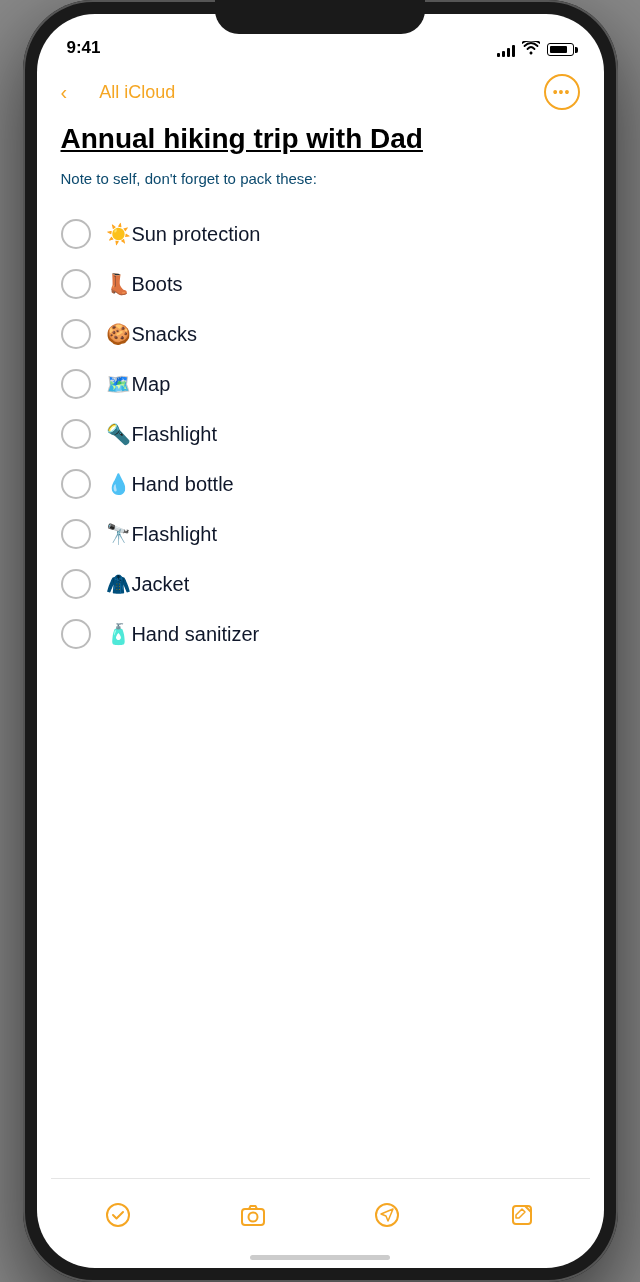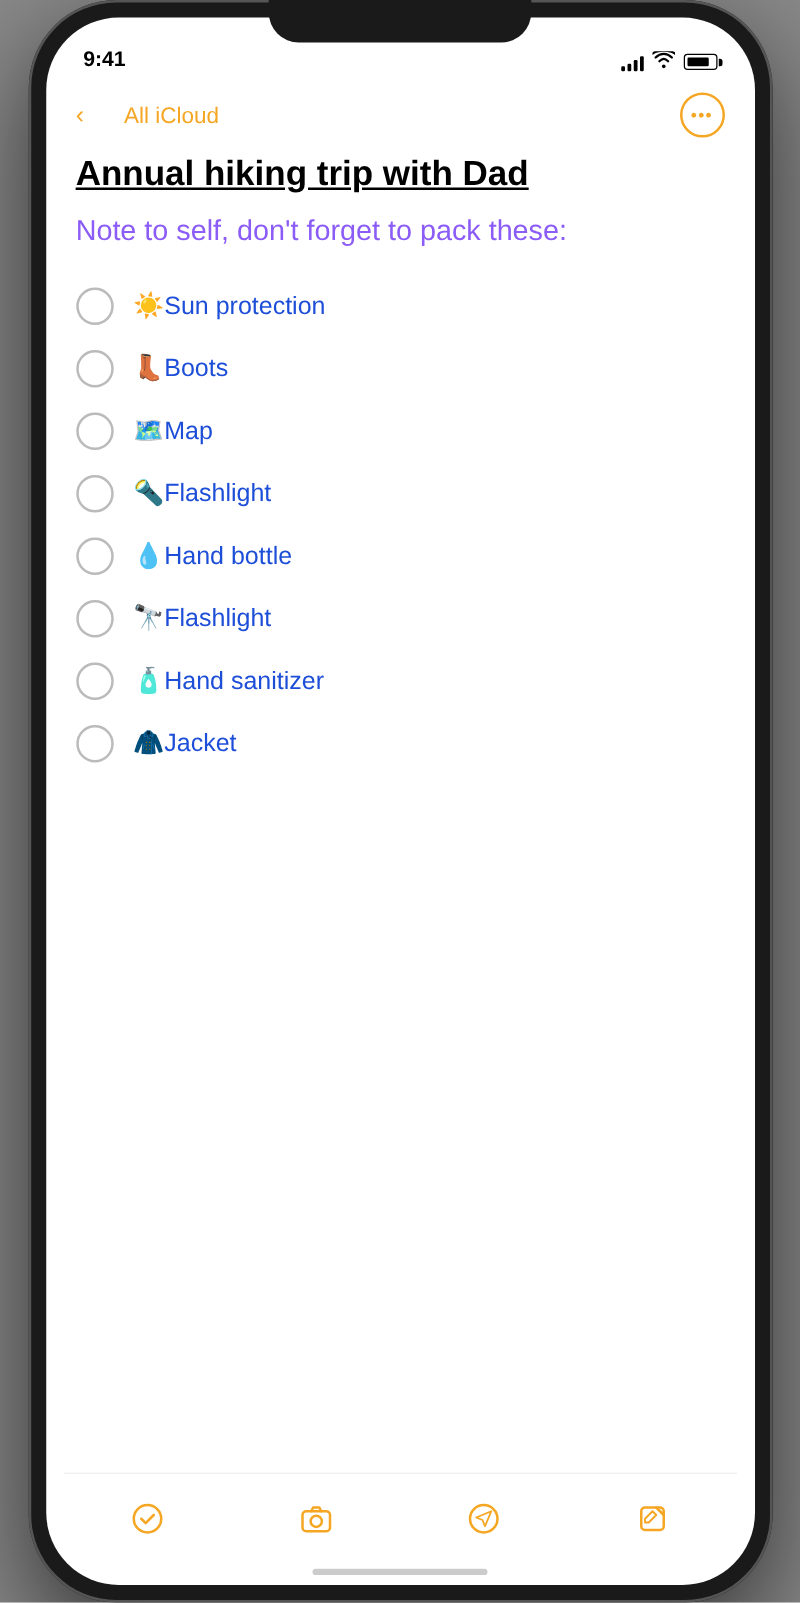--- a/index.html
+++ b/index.html
@@ -153,22 +153,22 @@
     
     .note-title {
       font-size: 28px;
       font-weight: 800;
       color: #000;
       padding: 4px 24px 12px;
       line-height: 1.2;
       text-decoration: underline;
     }
     .note-body-text {
-      font-size: 23px;
-      color: #8b5cf6;
+      font-size: 15px;
+      color: #0c4a6e;
       padding: 0 24px 20px;
       line-height: 1.4;
     }
     
     .checklist {
       padding: 0 16px;
     }
     .checklist-item {
       display: flex;
       align-items: center;
@@ -179,21 +179,21 @@
     .check-circle {
       width: 30px;
       height: 30px;
       border: 2px solid #bbb;
       border-radius: 50%;
       flex-shrink: 0;
       cursor: pointer;
     }
     .item-text {
       font-size: 20px;
-      color: #1d4ed8;
+      color: #0f172a;
       line-height: 1.3;
     }
     
     .toolbar {
       position: absolute;
       bottom: 0;
       left: 14px;
       right: 14px;
       height: 90px;
       background: rgba(255,255,255,0.97);
@@ -285,41 +285,45 @@
       <div class="checklist-item">
     <div class="check-circle"></div>
     <span class="item-text">☀️Sun protection</span>
   </div>
           <div class="checklist-item">
     <div class="check-circle"></div>
     <span class="item-text">👢Boots</span>
   </div>
           <div class="checklist-item">
     <div class="check-circle"></div>
+    <span class="item-text">🍪Snacks</span>
+  </div>
+          <div class="checklist-item">
+    <div class="check-circle"></div>
     <span class="item-text">🗺️Map</span>
   </div>
           <div class="checklist-item">
     <div class="check-circle"></div>
     <span class="item-text">🔦Flashlight</span>
   </div>
           <div class="checklist-item">
     <div class="check-circle"></div>
     <span class="item-text">💧Hand bottle</span>
   </div>
           <div class="checklist-item">
     <div class="check-circle"></div>
     <span class="item-text">🔭Flashlight</span>
   </div>
           <div class="checklist-item">
     <div class="check-circle"></div>
+    <span class="item-text">🧥Jacket</span>
+  </div>
+          <div class="checklist-item">
+    <div class="check-circle"></div>
     <span class="item-text">🧴Hand sanitizer</span>
-  </div>
-          <div class="checklist-item">
-    <div class="check-circle"></div>
-    <span class="item-text">🧥Jacket</span>
   </div>
         </div>
 
     </div>
 
     <div class="toolbar">
       <div class="toolbar-btn">
         <svg class="toolbar-icon-svg" viewBox="0 0 28 28">
           <circle cx="14" cy="14" r="11" stroke="#F5A623" stroke-width="2"></circle>
           <polyline points="9,14 12.5,17.5 19,11" stroke="#F5A623" stroke-width="2"></polyline>

